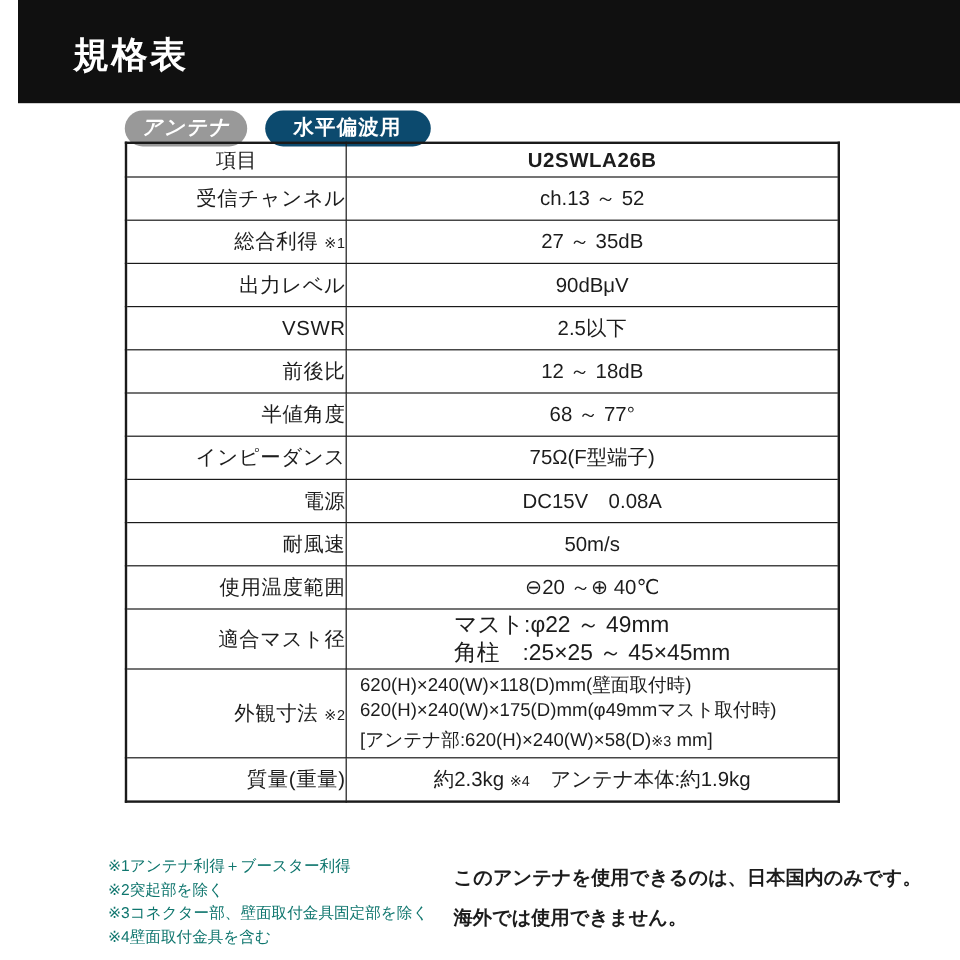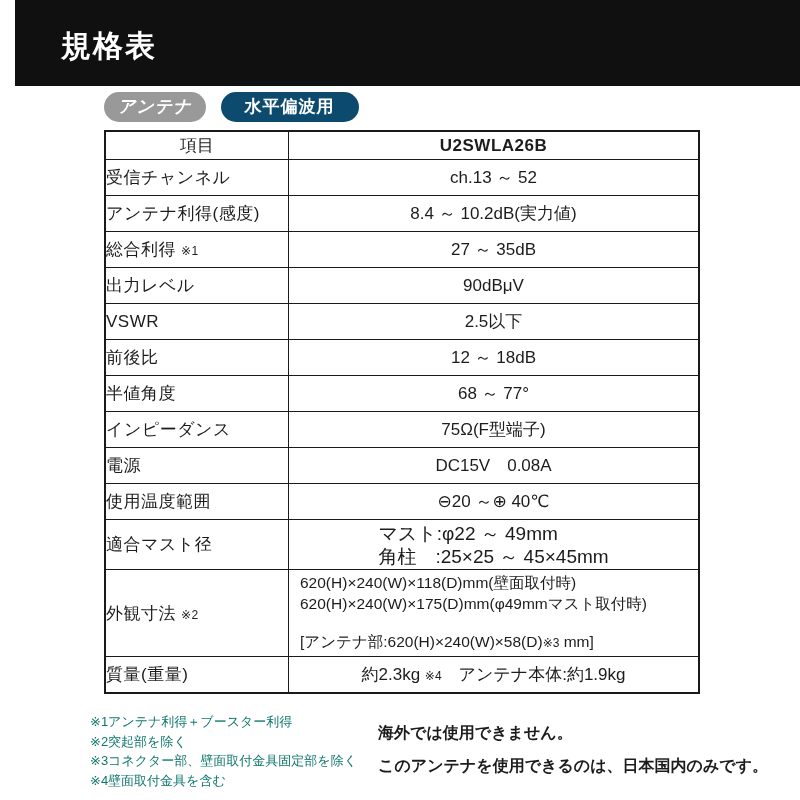--- a/index.html
+++ b/index.html
@@ -46,41 +46,41 @@
     font-weight: bold;
     letter-spacing: 1px;
     text-align: center;
   }
   .badge-gray { background: #999999; padding: 0 14px; font-style: italic; }
   .badge-black { background: #0c4a6e; padding: 0 24px; }
 
   
   .spec-table {
     position: absolute;
-    top: 130px; left: 104px;
+    top: 118px; left: 104px;
     width: 591px;
     border-collapse: collapse;
     border: 2.5px solid #1a1a1a;
     table-layout: fixed;
   }
   .spec-table th, .spec-table td {
     border: 1.5px solid #1a1a1a;
     padding: 0;
     font-size: 17px;
     color: #1c1c1c;
   }
   .spec-table thead th { height: 27px; }
   .col-label { width: 182px; }
   .col-value { width: 409px; }
   th.header-item { font-weight: normal; text-align: center; }
   th.header-model { font-weight: bold; text-align: center; letter-spacing: 0.5px; }
 
   .spec-table tbody td { height: 35px; }
   .label-cell {
-    text-align: left;
+    text-align: right;
     padding-left: 9px;
     letter-spacing: 0.5px;
   }
   .value-cell { text-align: center; }
   .fnref { font-size: 12px; }
   .label-cell .fnref { margin-left: 5px; }
 
   tr.row-mast td { height: 49px; }
   tr.row-mast .value-cell .block {
     display: inline-block;
@@ -89,21 +89,21 @@
     line-height: 23px;
     vertical-align: middle;
   }
   tr.row-dims td { height: 69px; }
   tr.row-dims .value-cell {
     text-align: left;
     padding: 2px 0 2px 11px;
     font-size: 15.5px;
     line-height: 21px;
   }
-  tr.row-dims .value-cell .vline:last-child { margin-top: 17px; }
+  tr.row-dims .value-cell .vline:last-child { margin-top: 4px; }
 
   
   .footnotes {
     position: absolute;
     top: 712px; left: 90px;
     font-size: 13px;
     line-height: 19.5px;
     color: #0f766e;
   }
 
@@ -137,24 +137,20 @@
         <th class="col-label header-item">項目</th>
         <th class="col-value header-model">U2SWLA26B</th>
       </tr>
     </thead>
     <tbody>
         <tr>
           <td class="label-cell">受信チャンネル</td>
           <td class="value-cell">ch.13 ～ 52</td>
         </tr>
         <tr>
-          <td class="label-cell">アンテナ利得(感度)</td>
-          <td class="value-cell">8.4 ～ 10.2dB(実力値)</td>
-        </tr>
-        <tr>
           <td class="label-cell">総合利得<span class="fnref">※1</span></td>
           <td class="value-cell">27 ～ 35dB</td>
         </tr>
         <tr>
           <td class="label-cell">出力レベル</td>
           <td class="value-cell">90dBμV</td>
         </tr>
         <tr>
           <td class="label-cell">VSWR</td>
           <td class="value-cell">2.5以下</td>
@@ -167,20 +163,24 @@
           <td class="label-cell">半値角度</td>
           <td class="value-cell">68 ～ 77°</td>
         </tr>
         <tr>
           <td class="label-cell">インピーダンス</td>
           <td class="value-cell">75Ω(F型端子)</td>
         </tr>
         <tr>
           <td class="label-cell">電源</td>
           <td class="value-cell">DC15V　0.08A</td>
+        </tr>
+        <tr>
+          <td class="label-cell">耐風速</td>
+          <td class="value-cell">50m/s</td>
         </tr>
         <tr>
           <td class="label-cell">使用温度範囲</td>
           <td class="value-cell">⊖20 ～⊕ 40℃</td>
         </tr>
         <tr class="row-mast">
           <td class="label-cell">適合マスト径</td>
           <td class="value-cell"><div class="block"><div class="vline">マスト:φ22 ～ 49mm</div><div class="vline">角柱　:25×25 ～ 45×45mm</div></div></td>
         </tr>
         <tr class="row-dims">
@@ -201,17 +201,17 @@
   </table>
 
   <div class="footnotes">
       <div>※1アンテナ利得＋ブースター利得</div>
       <div>※2突起部を除く</div>
       <div>※3コネクター部、壁面取付金具固定部を除く</div>
       <div>※4壁面取付金具を含む</div>
     </div>
 
   <div class="notice">
+      <div>このアンテナを使用できるのは、日本国内のみです。</div>
       <div>海外では使用できません。</div>
-      <div>このアンテナを使用できるのは、日本国内のみです。</div>
     </div>
 
 </div>
 
 </body></html>

